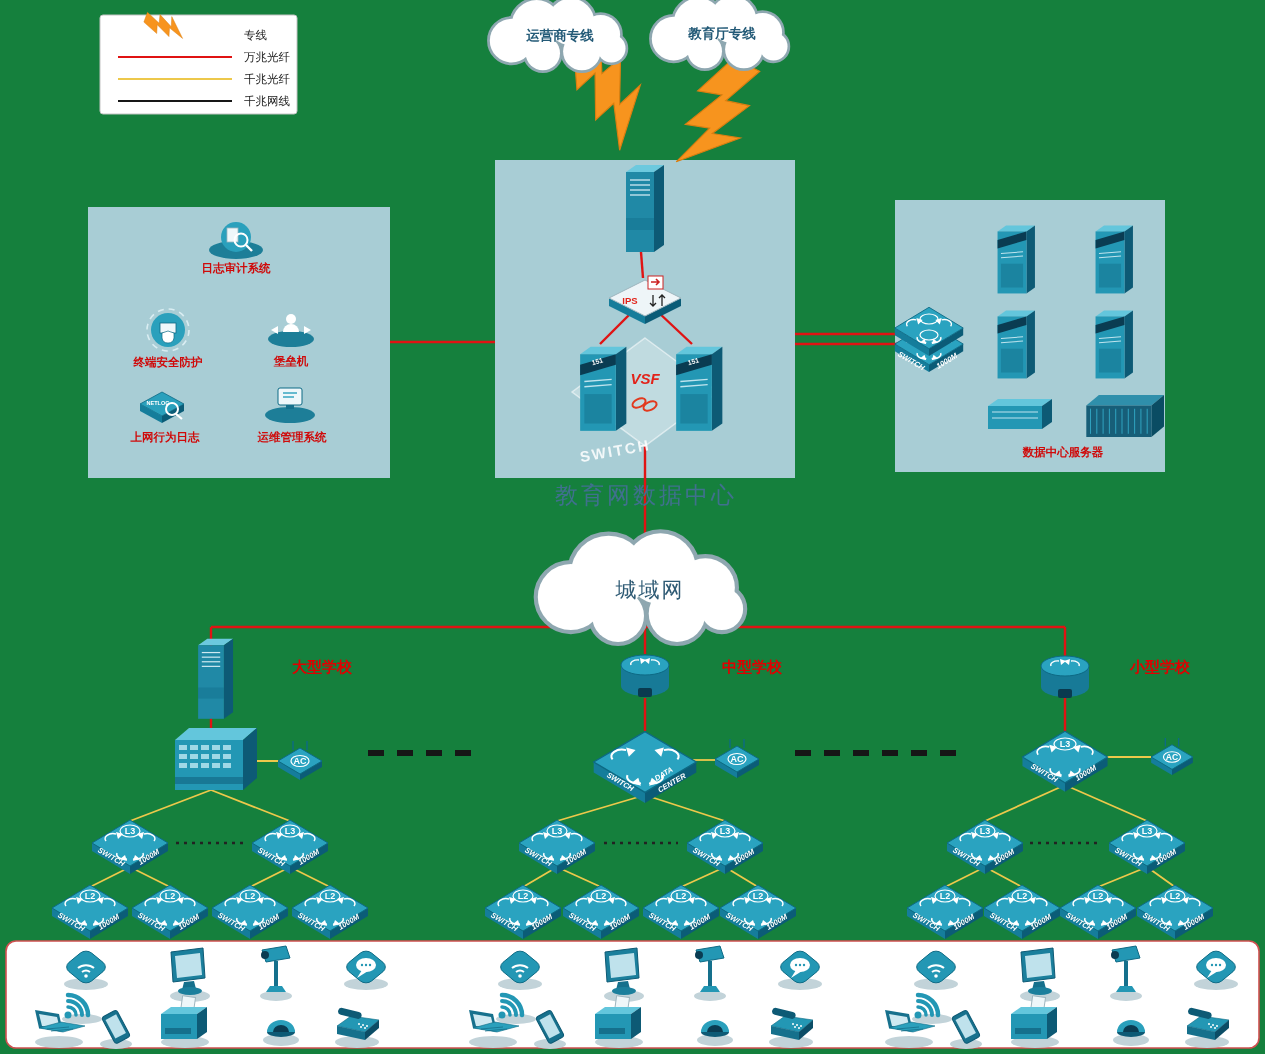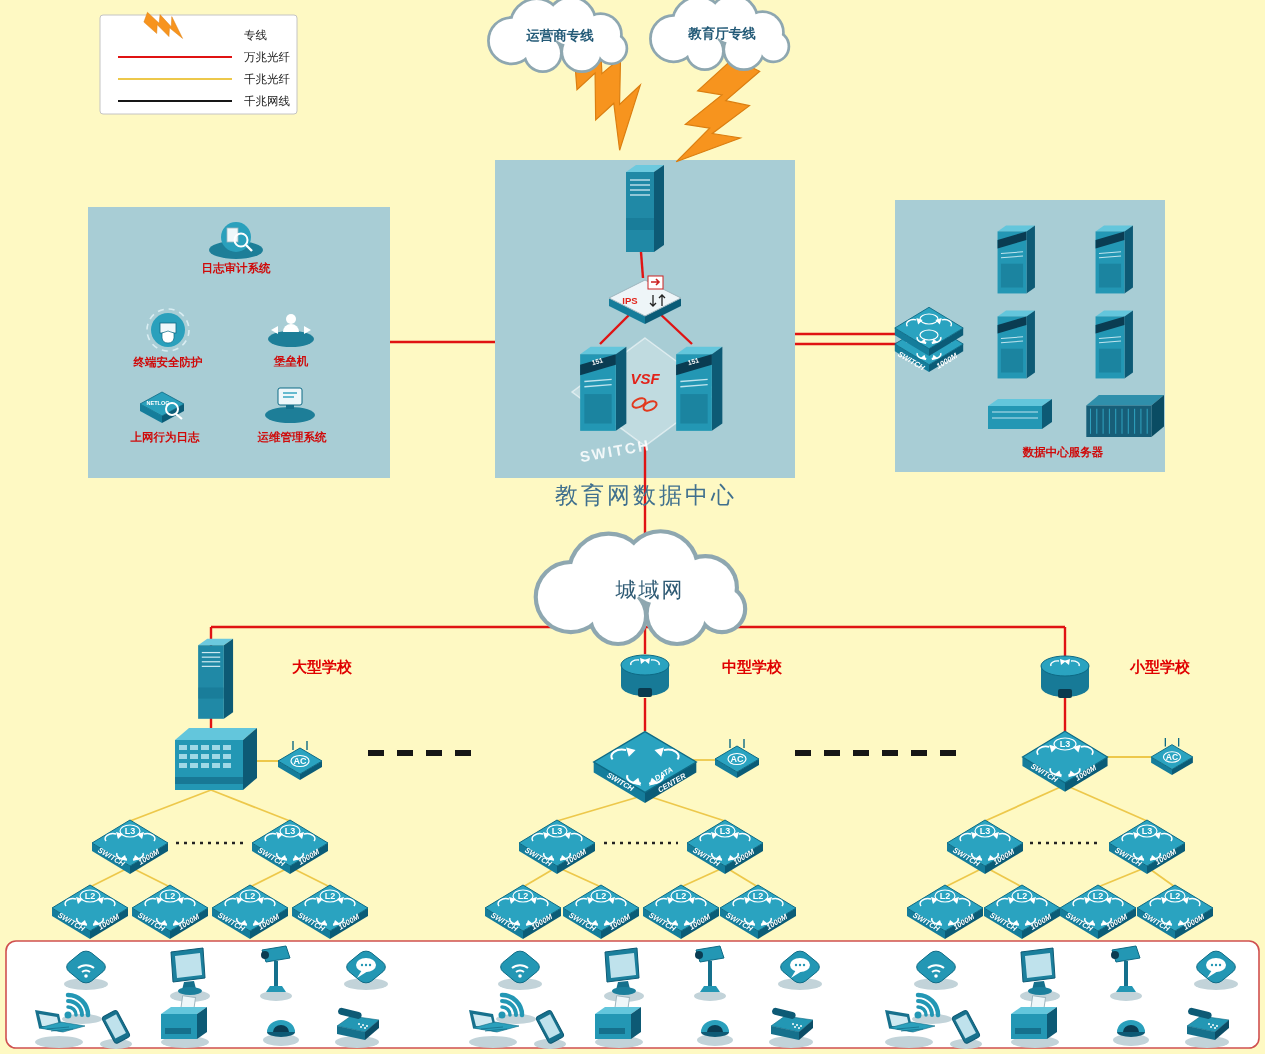--- a/index.html
+++ b/index.html
@@ -1,16 +1,16 @@
 <!DOCTYPE html>
 <html><head>
 <meta charset="utf-8">
 <style>
   html,body{margin:0;padding:0;background:#fff;}
-  .stage{position:relative;width:1265px;height:1054px;background:#fef9c3;overflow:hidden;}
+  .stage{position:relative;width:1265px;height:1054px;background:#15803d;overflow:hidden;}
   svg text{font-family:"Liberation Sans",sans-serif;}
   .tred{fill:#cf0a0a;font-weight:bold;font-size:11.5px;text-anchor:middle;}
   .tschool{fill:#e00000;font-weight:bold;font-size:15px;text-anchor:middle;}
   .tcloud{fill:#235a77;font-weight:bold;font-size:13.5px;text-anchor:middle;}
   .ttitle{fill:#40708e;font-size:23px;font-family:"Liberation Serif",serif;text-anchor:middle;letter-spacing:3px;}
   .tman{fill:#2e5a74;font-size:21px;font-family:"Liberation Serif",serif;text-anchor:middle;letter-spacing:2px;}
   .tb{fill:#fff;font-weight:bold;font-size:9px;text-anchor:middle;}
   .ts{fill:#fff;font-weight:bold;font-style:italic;font-size:7.5px;text-anchor:middle;}
   .tlegend{fill:#1a1a1a;font-size:11.5px;}
   .twm{fill:rgba(255,255,255,.85);font-weight:bold;font-size:15px;letter-spacing:2px;text-anchor:middle;}

